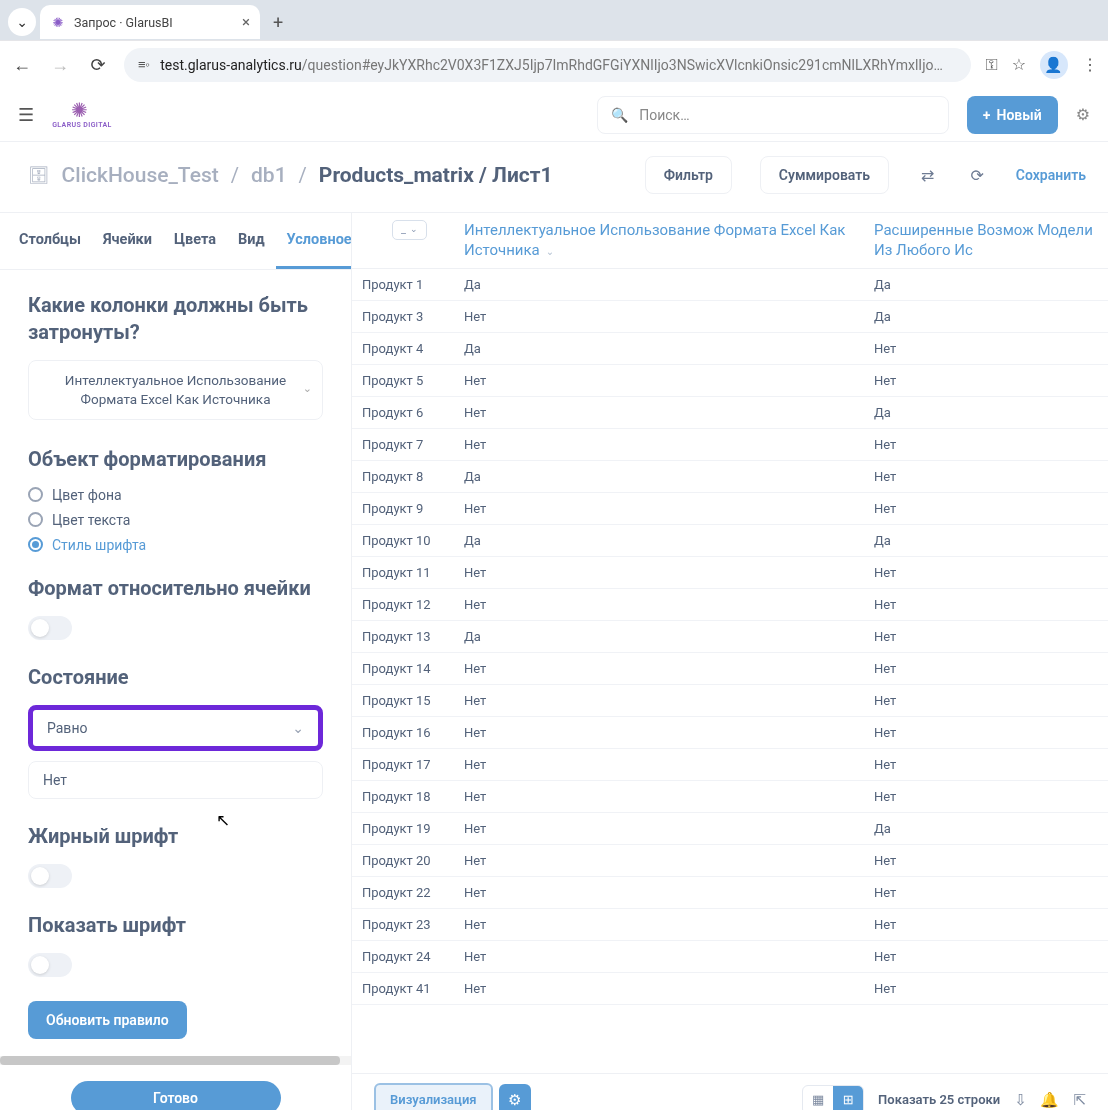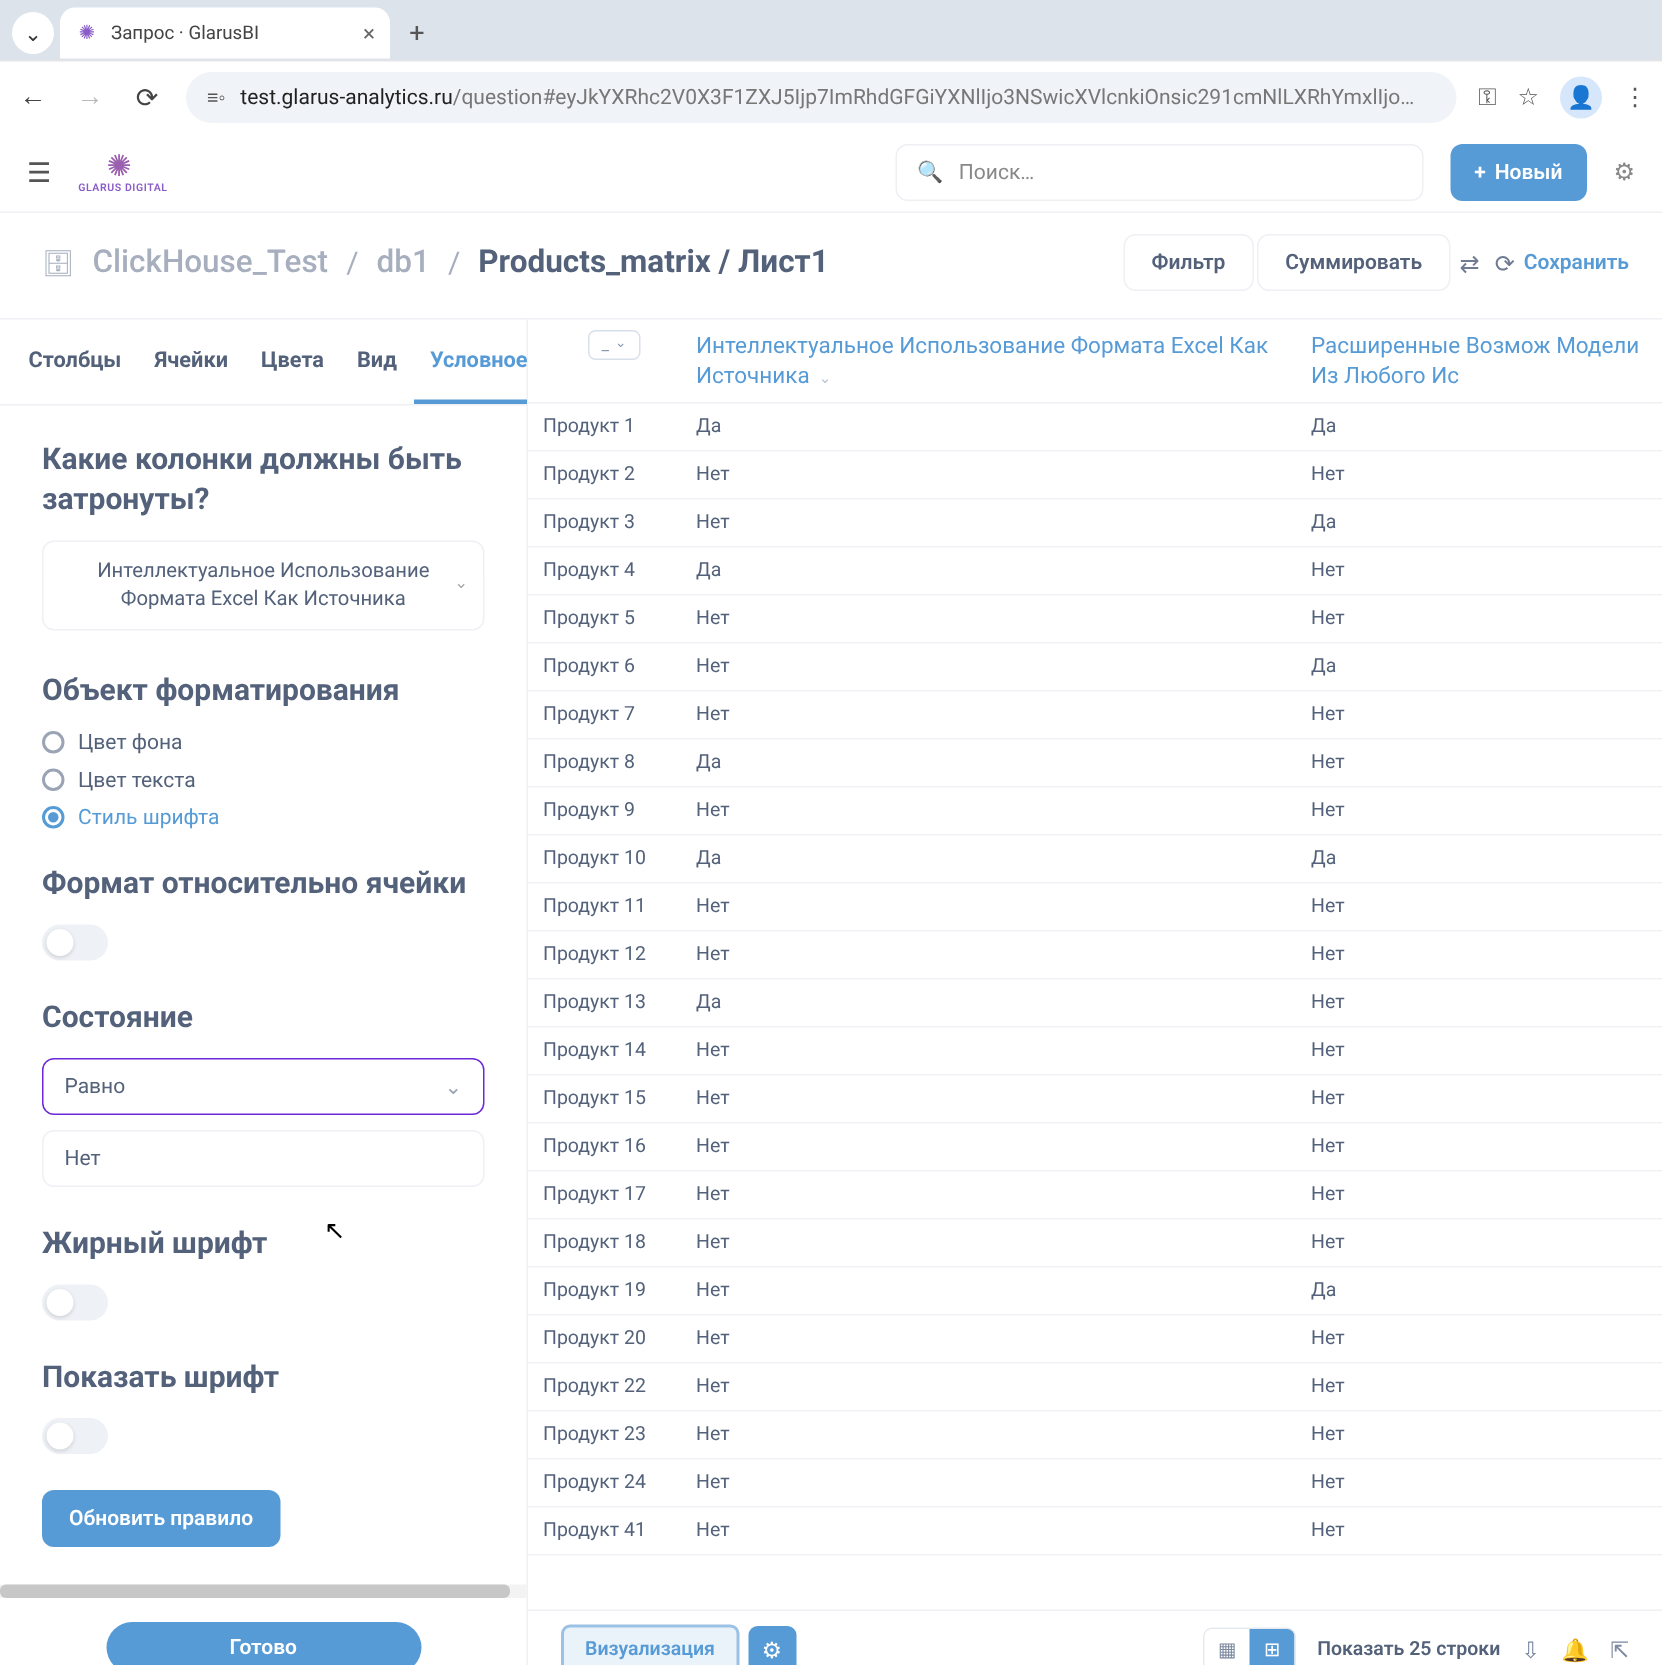--- a/index.html
+++ b/index.html
@@ -31,21 +31,21 @@
 .search-box { margin-left: auto; display: flex; align-items: center; width: 352px; height: 38px; border: 1px solid #eef0f4; border-radius: 8px; padding: 0 14px; gap: 10px; color: #888; font-size: 14px; }
 .new-btn { display: flex; align-items: center; gap: 6px; background: #579bd6; color: #fff; border-radius: 8px; padding: 0 16px; height: 38px; font-size: 14px; font-weight: 600; }
 .gear { color: #888; font-size: 16px; }
 
 
 .page-header { display: flex; align-items: center; padding: 14px 22px 18px 28px; gap: 12px; border-bottom: 1px solid #eef0f4; }
 .db-icon { color: #a7afbf; font-size: 17px; }
 .crumb { font-size: 21px; color: #a7afbf; font-weight: 500; }
 .crumb.strong { color: #53627a; font-weight: 700; }
 .slash { color: #a7afbf; font-size: 20px; }
-.header-actions { margin-left: auto; display: flex; align-items: center; gap: 2px; }
+.header-actions { margin-left: auto; display: flex; align-items: center; gap: 28px; }
 .pill-btn { border: 1px solid #eef0f4; border-radius: 8px; padding: 0 18px; height: 38px; display: flex; align-items: center; font-size: 14px; color: #53627a; font-weight: 600; }
 .icon-btn { color: #6e7b93; font-size: 16px; padding: 4px; }
 .save-link { color: #579bd6; font-size: 14px; font-weight: 600; }
 
 
 .main { display: flex; height: 912px; }
 .sidebar { width: 352px; border-right: 1px solid #eef0f4; display: flex; flex-direction: column; overflow-x: auto; }
 .sidebar-tabs { display: flex; border-bottom: 1px solid #eef0f4; padding: 0 8px; font-size: 14.5px; font-weight: 700; flex-shrink: 0; min-width: 352px; }
 .side-tab { padding: 18px 11px; color: #53627a; white-space: nowrap; }
 .side-tab.active { color: #579bd6; border-bottom: 3px solid #579bd6; }
@@ -56,21 +56,21 @@
 .column-select { border: 1px solid #eef0f4; border-radius: 8px; padding: 10px 14px; font-size: 13.5px; color: #53627a; text-align: center; line-height: 1.4; margin-bottom: 26px; position: relative; }
 .column-select::after { content: "⌄"; position: absolute; right: 10px; top: 50%; transform: translateY(-60%); color: #aaa; font-size: 11px; }
 .radio-group { margin-bottom: 22px; }
 .radio { display: flex; align-items: center; gap: 9px; margin-bottom: 9px; font-size: 14px; color: #53627a; cursor: pointer; }
 .radio.active { color: #579bd6; }
 .radio-dot { width: 15px; height: 15px; border: 2px solid #9aa4b5; border-radius: 50%; display: flex; align-items: center; justify-content: center; }
 .radio.active .radio-dot { border-color: #579bd6; }
 .radio.active .radio-dot::after { content: ""; width: 7px; height: 7px; background: #579bd6; border-radius: 50%; }
 .toggle { width: 44px; height: 24px; background: #eef1f6; border-radius: 12px; position: relative; margin-bottom: 24px; }
 .toggle::after { content: ""; width: 18px; height: 18px; background: #fff; border-radius: 50%; position: absolute; top: 3px; left: 3px; box-shadow: 0 1px 3px rgba(0,0,0,0.15); }
-.select-field { border: 1px solid #6d28d9; border-radius: 8px; padding: 10px 14px; font-size: 14px; color: #53627a; margin-bottom: 10px; position: relative; }
+.select-field { border: 5px solid #6d28d9; border-radius: 8px; padding: 10px 14px; font-size: 14px; color: #53627a; margin-bottom: 10px; position: relative; }
 .select-field .chev { position: absolute; right: 14px; color: #9aa4b5; }
 .text-field { border: 1px solid #eef0f4; border-radius: 8px; padding: 10px 14px; font-size: 14px; color: #53627a; margin-bottom: 24px; }
 .primary-btn { background: #579bd6; color: #fff; border-radius: 8px; padding: 11px 18px; font-size: 14px; font-weight: 600; display: inline-block; }
 .done-bar { padding: 10px 20px; margin-top: 6px; flex-shrink: 0; }
 .done-btn { width: 100%; max-width: 210px; margin: 0 auto; display: block; background: #579bd6; color: #fff; border-radius: 20px; padding: 9px 0; text-align: center; font-size: 14px; font-weight: 600; }
 
 
 .table-pane { flex: 1; display: flex; flex-direction: column; overflow: hidden; }
 .table-scroll { flex: 1; overflow: auto; }
 table { border-collapse: collapse; width: 100%; font-size: 13px; color: #53627a; }
@@ -223,25 +223,20 @@
             <th><span>Расширенные Возмож Модели Из Любого Ис</span></th>
           </tr>
         </thead>
         <tbody id="table-body">
             <tr>
               <td class="first">Продукт 1</td>
               <td>Да</td>
               <td>Да</td>
             </tr>
             <tr>
-              <td class="first">Продукт 2</td>
-              <td>Нет</td>
-              <td>Нет</td>
-            </tr>
-            <tr>
               <td class="first">Продукт 3</td>
               <td>Нет</td>
               <td>Да</td>
             </tr>
             <tr>
               <td class="first">Продукт 4</td>
               <td>Да</td>
               <td>Нет</td>
             </tr>
             <tr>

